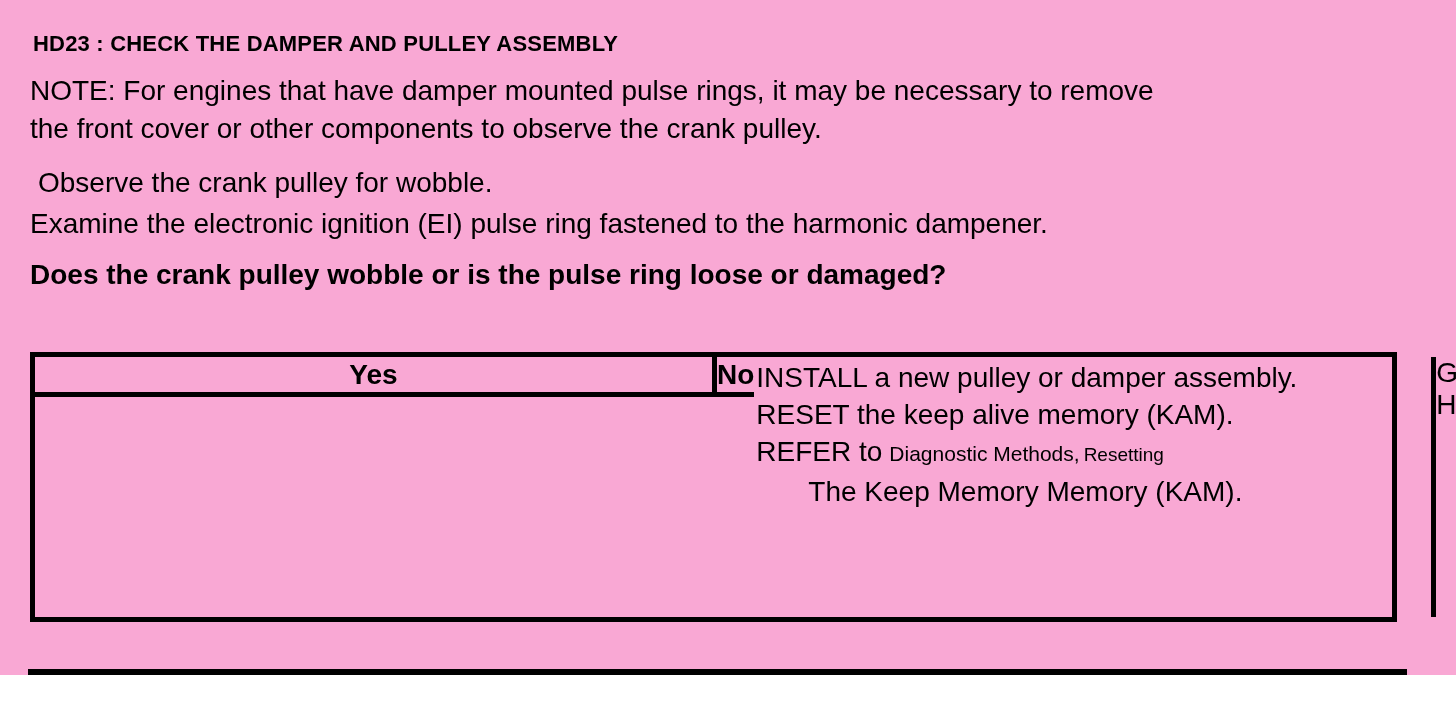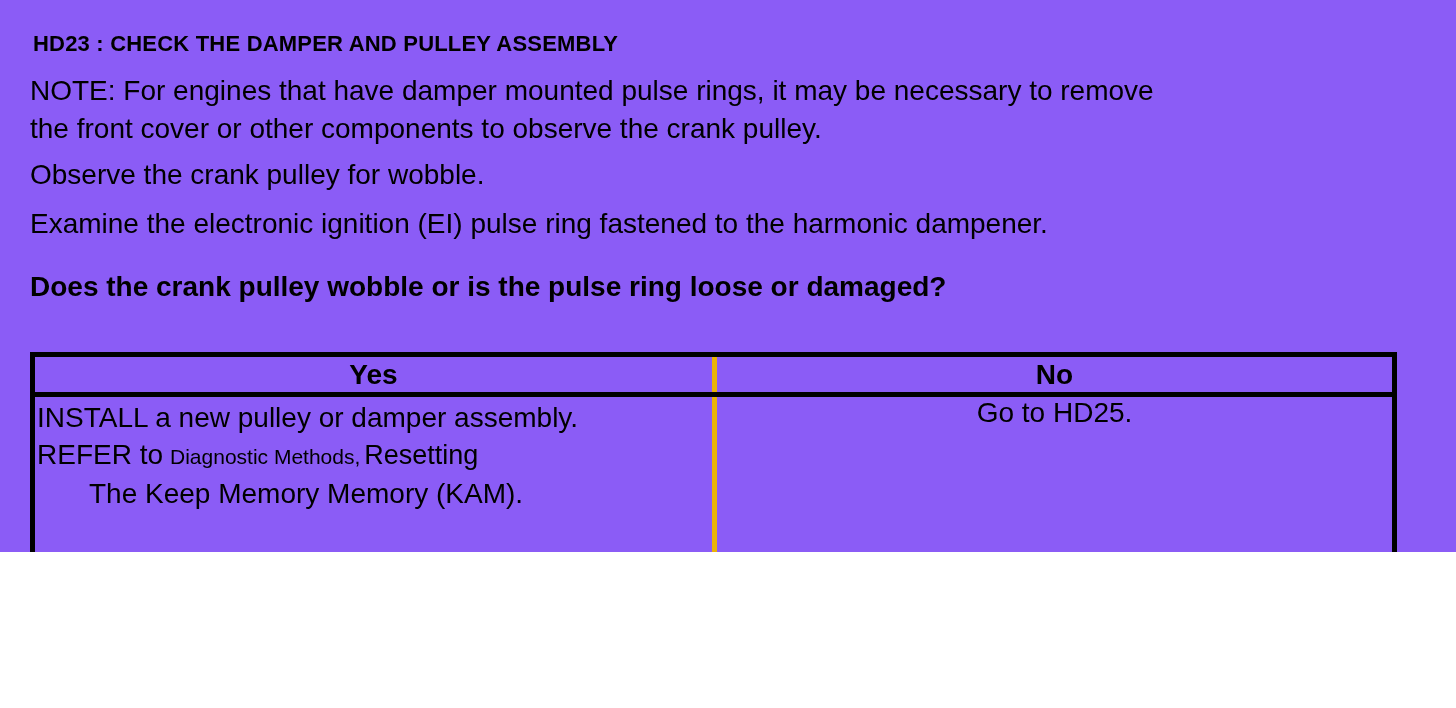--- a/index.html
+++ b/index.html
@@ -3,22 +3,22 @@
 <meta charset="utf-8">
 <style>
   html, body {
     margin: 0;
     padding: 0;
     background: #ffffff;
   }
   .page {
     position: relative;
     width: 1456px;
-    height: 552px;
-    background: #8b5cf6;
+    height: 675px;
+    background: #f9a8d4;
     color: #000000;
     font-family: "Liberation Sans", "DejaVu Sans", sans-serif;
     overflow: hidden;
   }
   .heading {
     position: absolute;
     left: 33px;
     top: 29px;
     font-size: 22px;
     font-weight: bold;
@@ -38,42 +38,41 @@
   }
   .decision-table {
     position: absolute;
     left: 30px;
     top: 352px;
     width: 1367px;
     height: 270px;
     border: 5px solid #000000;
     box-sizing: border-box;
     display: flex;
-    flex-direction: column;
   }
   .dt-header-row {
     display: flex;
     height: 40px;
     border-bottom: 5px solid #000000;
     box-sizing: border-box;
     flex: none;
   }
   .dt-body-row {
     display: flex;
     flex: 1 1 auto;
     min-height: 0;
   }
   .dt-col-yes {
     width: 677px;
     flex: none;
     box-sizing: border-box;
   }
   .dt-col-no {
     flex: 1 1 auto;
-    border-left: 5px solid #eab308;
+    border-left: 5px solid #000000;
     box-sizing: border-box;
   }
   .dt-header-cell {
     display: flex;
     align-items: center;
     justify-content: center;
     font-size: 28px;
     font-weight: bold;
     line-height: 30px;
   }
@@ -83,21 +82,21 @@
   .cell-line {
     font-size: 28px;
     line-height: 37px;
     white-space: nowrap;
   }
   .cell-line .ref-title {
     font-size: 21px;
     margin-left: 7px;
   }
   .cell-line .ref-topic {
-    font-size: 27px;
+    font-size: 19px;
     margin-left: 4px;
   }
   .cell-line-indented {
     padding-left: 52px;
   }
   .dt-cell-no {
     display: flex;
     align-items: flex-start;
     justify-content: center;
     font-size: 28px;
@@ -114,34 +113,35 @@
 </head>
 <body>
 
 <div class="page">
 
   <div class="heading">HD23 : CHECK THE DAMPER AND PULLEY ASSEMBLY</div>
 
   <div class="bodyline" style="top: 72px;">NOTE: For engines that have damper mounted pulse rings, it may be necessary to remove</div>
   <div class="bodyline" style="top: 110px;">the front cover or other components to observe the crank pulley.</div>
 
-  <div class="bodyline" style="top: 156px;">Observe the crank pulley for wobble.</div>
+  <div class="bodyline" style="top: 164px; margin-left: 8px;">Observe the crank pulley for wobble.</div>
 
   <div class="bodyline" style="top: 205px;">Examine the electronic ignition (EI) pulse ring fastened to the harmonic dampener.</div>
 
-  <div class="bodyline q-bold" style="top: 268px;">Does the crank pulley wobble or is the pulse ring loose or damaged?</div>
+  <div class="bodyline q-bold" style="top: 256px;">Does the crank pulley wobble or is the pulse ring loose or damaged?</div>
 
   <div class="decision-table">
     <div class="dt-header-row">
       <div class="dt-col-yes dt-header-cell">Yes</div>
       <div class="dt-col-no dt-header-cell">No</div>
     </div>
     <div class="dt-body-row">
       <div class="dt-col-yes dt-cell-yes">
         <div class="cell-line">INSTALL a new pulley or damper assembly.</div>
+        <div class="cell-line">RESET the keep alive memory (KAM).</div>
         <div class="cell-line">
           <span>REFER to</span><span class="ref-title">Diagnostic Methods,</span><span class="ref-topic">Resetting</span>
         </div>
         <div class="cell-line cell-line-indented">The Keep Memory Memory (KAM).</div>
       </div>
       <div class="dt-col-no dt-cell-no">
         <span>Go to HD25.</span>
       </div>
     </div>
   </div>

